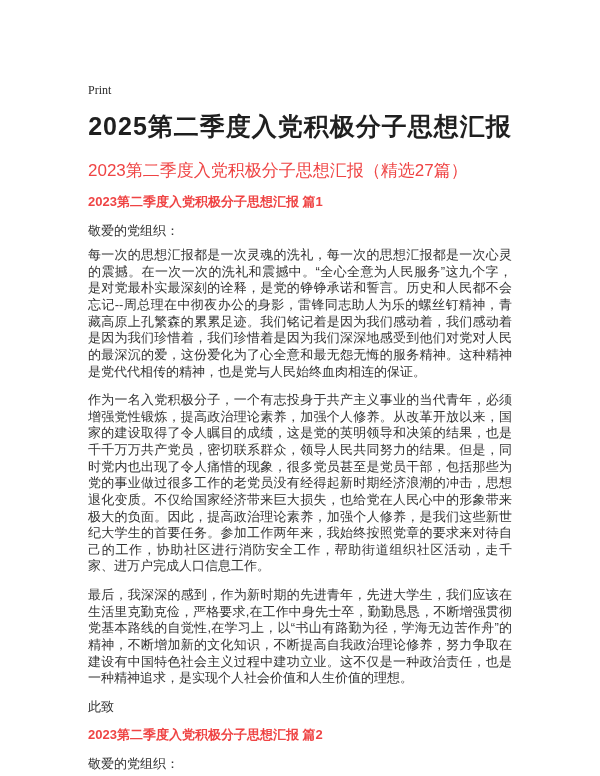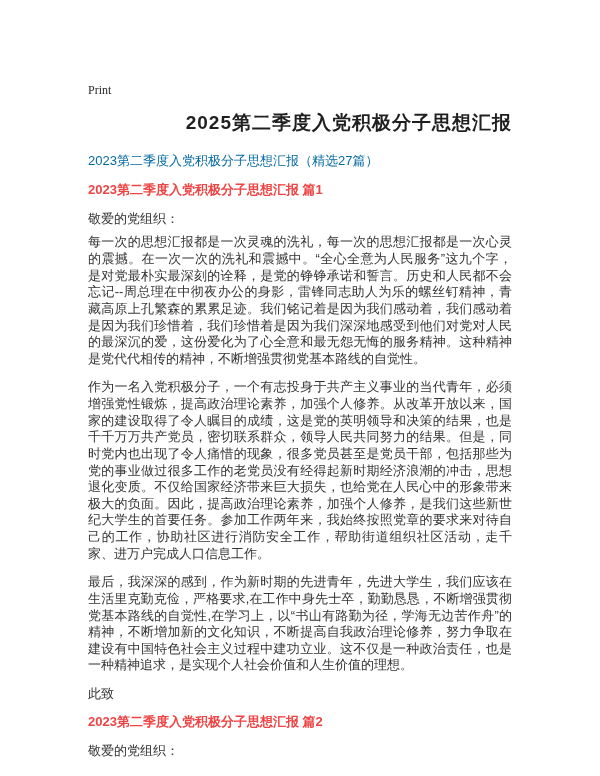--- a/index.html
+++ b/index.html
@@ -22,32 +22,32 @@
     background: #ffffff;
   }
   .print-link {
     font-family: "Liberation Serif", serif;
     font-size: 12px;
     color: #2b2b2b;
     margin: 0 0 13px 0;
     display: inline-block;
   }
   .doc-title {
-    font-size: 19px;
+    font-size: 25px;
     font-weight: bold;
     color: #1f1f1f;
-    text-align: right;
+    text-align: center;
     margin: 0 0 18px 0;
     line-height: 1.25;
     letter-spacing: 1px;
   }
   .doc-subtitle {
-    font-size: 13px;
+    font-size: 17px;
     font-weight: normal;
-    color: #0369a1;
+    color: #ef4444;
     margin: 0 0 12px 0;
     line-height: 1.3;
   }
   .section-heading {
     font-size: 13px;
     font-weight: bold;
     color: #ef4444;
     margin: 0 0 12px 0;
     line-height: 1.3;
   }
@@ -77,21 +77,21 @@
   <div class="print-link">Print</div>
 
   <h1 class="doc-title">2025第二季度入党积极分子思想汇报</h1>
 
   <p class="doc-subtitle">2023第二季度入党积极分子思想汇报（精选27篇）</p>
 
   <h2 class="section-heading">2023第二季度入党积极分子思想汇报 篇1</h2>
 
   <p class="salutation">敬爱的党组织：</p>
 
-  <p class="body-paragraph">每一次的思想汇报都是一次灵魂的洗礼，每一次的思想汇报都是一次心灵的震撼。在一次一次的洗礼和震撼中。“全心全意为人民服务”这九个字，是对党最朴实最深刻的诠释，是党的铮铮承诺和誓言。历史和人民都不会忘记--周总理在中彻夜办公的身影，雷锋同志助人为乐的螺丝钉精神，青藏高原上孔繁森的累累足迹。我们铭记着是因为我们感动着，我们感动着是因为我们珍惜着，我们珍惜着是因为我们深深地感受到他们对党对人民的最深沉的爱，这份爱化为了心全意和最无怨无悔的服务精神。这种精神是党代代相传的精神，不断增强贯彻党基本路线的自觉性。</p>
+  <p class="body-paragraph">每一次的思想汇报都是一次灵魂的洗礼，每一次的思想汇报都是一次心灵的震撼。在一次一次的洗礼和震撼中。“全心全意为人民服务”这九个字，是对党最朴实最深刻的诠释，是党的铮铮承诺和誓言。历史和人民都不会忘记--周总理在中彻夜办公的身影，雷锋同志助人为乐的螺丝钉精神，青藏高原上孔繁森的累累足迹。我们铭记着是因为我们感动着，我们感动着是因为我们珍惜着，我们珍惜着是因为我们深深地感受到他们对党对人民的最深沉的爱，这份爱化为了心全意和最无怨无悔的服务精神。这种精神是党代代相传的精神，也是党与人民始终血肉相连的保证。</p>
 
   <p class="body-paragraph">作为一名入党积极分子，一个有志投身于共产主义事业的当代青年，必须增强党性锻炼，提高政治理论素养，加强个人修养。从改革开放以来，国家的建设取得了令人瞩目的成绩，这是党的英明领导和决策的结果，也是千千万万共产党员，密切联系群众，领导人民共同努力的结果。但是，同时党内也出现了令人痛惜的现象，很多党员甚至是党员干部，包括那些为党的事业做过很多工作的老党员没有经得起新时期经济浪潮的冲击，思想退化变质。不仅给国家经济带来巨大损失，也给党在人民心中的形象带来极大的负面。因此，提高政治理论素养，加强个人修养，是我们这些新世纪大学生的首要任务。参加工作两年来，我始终按照党章的要求来对待自己的工作，协助社区进行消防安全工作，帮助街道组织社区活动，走千家、进万户完成人口信息工作。</p>
 
   <p class="body-paragraph">最后，我深深的感到，作为新时期的先进青年，先进大学生，我们应该在生活里克勤克俭，严格要求,在工作中身先士卒，勤勤恳恳，不断增强贯彻党基本路线的自觉性,在学习上，以“书山有路勤为径，学海无边苦作舟”的精神，不断增加新的文化知识，不断提高自我政治理论修养，努力争取在建设有中国特色社会主义过程中建功立业。这不仅是一种政治责任，也是一种精神追求，是实现个人社会价值和人生价值的理想。</p>
 
   <p class="closing-line">此致</p>
 
 
   <h2 class="section-heading">2023第二季度入党积极分子思想汇报 篇2</h2>
 

